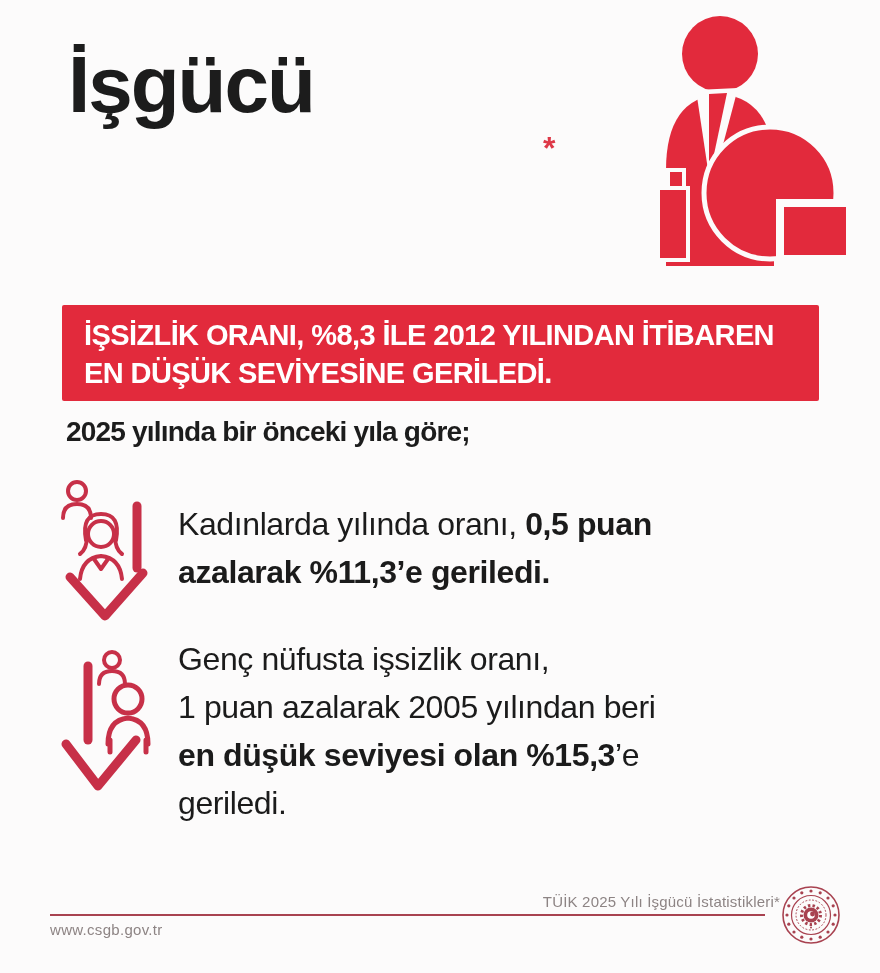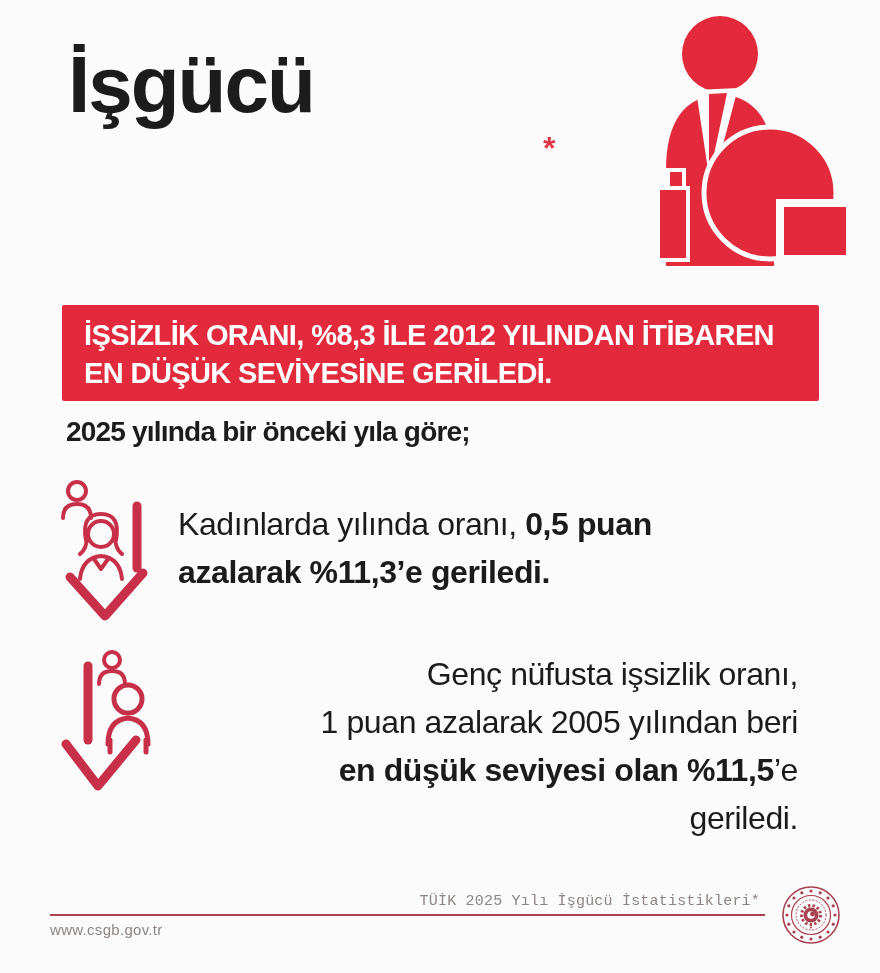--- a/index.html
+++ b/index.html
@@ -24,30 +24,30 @@
   .banner{left:62px;top:297px;width:757px;height:96px;background:var(--red,#e22a3c);border-radius:2px;box-sizing:border-box;padding:11px 0 2px 22px;margin-top:8px;}
   .banner-line{color:#ffffff;font-weight:700;font-size:29px;line-height:38px;letter-spacing:-0.6px;white-space:nowrap;}
 
   
   .subheading{left:66px;top:416px;font-size:28px;font-weight:700;letter-spacing:-0.8px;color:var(--ink,#1c1c1c);white-space:nowrap;}
 
   
   .bullet-text{font-size:32px;line-height:48px;color:#1b1b1b;letter-spacing:-0.4px;white-space:pre-line;}
   .bullet-text b,.bullet-text .seg-bold{font-weight:700;}
   .bullet-text-1{left:178px;top:500px;width:600px;}
-  .bullet-text-2{left:178px;top:650px;width:620px;text-align:right;}
+  .bullet-text-2{left:178px;top:635px;width:620px;}
   .bullet-icon-1{left:56px;top:476px;width:112px;height:152px;}
   .bullet-icon-2{left:54px;top:640px;width:122px;height:162px;}
   .person-stroke{stroke:var(--arrow-red,#c73048);fill:none;stroke-width:4;stroke-linecap:round;stroke-linejoin:round;}
   .person-stroke-bold{stroke:var(--arrow-red,#c73048);fill:none;stroke-width:5;stroke-linecap:round;stroke-linejoin:round;}
   .arrow-stroke{stroke:var(--arrow-red,#c73048);fill:none;stroke-width:9;stroke-linecap:round;stroke-linejoin:round;}
 
   
   .footer-line{left:50px;top:914px;width:715px;height:2px;background:var(--line-red,#a84250);}
-  .footer-note{top:893px;right:120px;font-size:15px;color:var(--gray,#8d8484);letter-spacing:0.2px;white-space:nowrap;font-family:Liberation Mono, monospace;}
+  .footer-note{top:893px;right:100px;font-size:15px;color:var(--gray,#8d8484);letter-spacing:0.2px;white-space:nowrap;}
   .footer-url{left:50px;top:921px;font-size:15px;color:var(--gray,#8d8484);letter-spacing:0.3px;}
   .ministry-logo{left:781px;top:885px;width:60px;height:60px;}
   .seal-stroke{stroke:var(--line-red,#a84250);fill:none;}
   .seal-fill{fill:var(--line-red,#a84250);}
 </style>
 </head>
 <body>
 
 <div class="poster">
 
@@ -97,21 +97,21 @@
     <circle class="person-stroke-bold" cx="74" cy="59" r="14"></circle>
     <path class="person-stroke-bold" d="M54,104 Q54,80 74,78 Q94,80 94,104"></path>
     <path class="person-stroke-bold" d="M56,100 L56,112"></path>
     <path class="person-stroke-bold" d="M92,100 L92,112"></path>
     <path class="arrow-stroke" d="M34,26 L34,100"></path>
     <path class="arrow-stroke" d="M12,104 L44,146 L82,100"></path>
   </svg>
 
   <div class="abs bullet-text bullet-text-2"><span>Genç nüfusta işsizlik oranı,
 1 puan azalarak 2005 yılından beri
-</span><span class="seg-bold">en düşük seviyesi olan %11,5</span><span>’e
+</span><span class="seg-bold">en düşük seviyesi olan %15,3</span><span>’e
 geriledi.</span></div>
 
   <div class="abs footer-note">TÜİK 2025 Yılı İşgücü İstatistikleri*</div>
   <div class="abs footer-line"></div>
   <div class="abs footer-url">www.csgb.gov.tr</div>
 
   <svg class="abs ministry-logo" viewBox="0 0 60 60" aria-hidden="true">
     <circle class="seal-stroke" cx="30" cy="30" r="28" stroke-width="1.6" fill="#ffffff"></circle>
     <g>
       <circle class="seal-fill" cx="54" cy="30" r="1.6"></circle>

